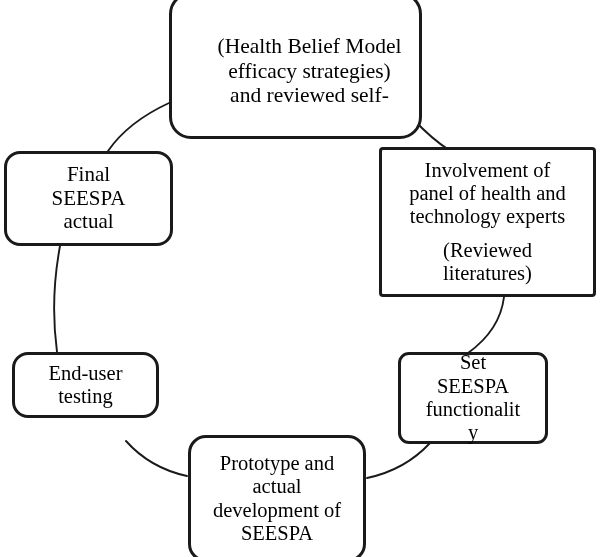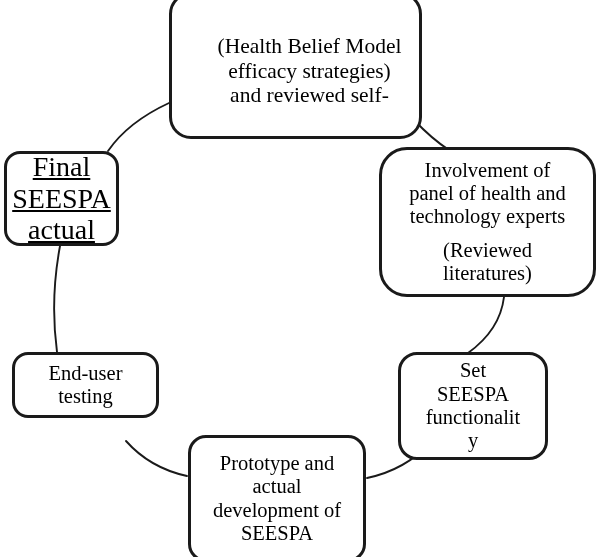--- a/index.html
+++ b/index.html
@@ -59,32 +59,32 @@
     font-size: 21.5px;
     padding: 4px 6px 2px 6px;
   }
   #node-purpose .grp2 { margin-top: 9px; margin-left: 28px; }
   
   #node-panel {
     left: 379px;
     top: 147px;
     width: 217px;
     height: 150px;
-    border-radius: 28px;
+    border-radius: 4px;
     font-size: 20.5px;
     padding: 2px 4px;
   }
   #node-panel .grp2 { margin-top: 10px; }
   
   #node-functionality {
     left: 398px;
     top: 352px;
     width: 150px;
-    height: 108px;
-    border-radius: 19px;
+    height: 92px;
+    border-radius: 11px;
     font-size: 20.5px;
     padding: 0 4px;
   }
   
   #node-prototype {
     left: 188px;
     top: 435px;
     width: 178px;
     height: 127px;
     border-radius: 18px;
@@ -98,26 +98,25 @@
     width: 147px;
     height: 66px;
     border-radius: 16px;
     font-size: 20.5px;
     padding: 0 4px;
   }
   
   #node-final {
     left: 4px;
     top: 151px;
-    width: 115px;
+    width: 169px;
     height: 95px;
     border-radius: 16px;
-    font-size: 28px;
+    font-size: 21px;
     padding: 0 4px;
-    text-decoration: underline;
   }
   .connector {
     fill: none;
     stroke: #1a1a1a;
     stroke-width: 1.9;
     stroke-linecap: round;
   }
 </style>
 </head>
 <body>

